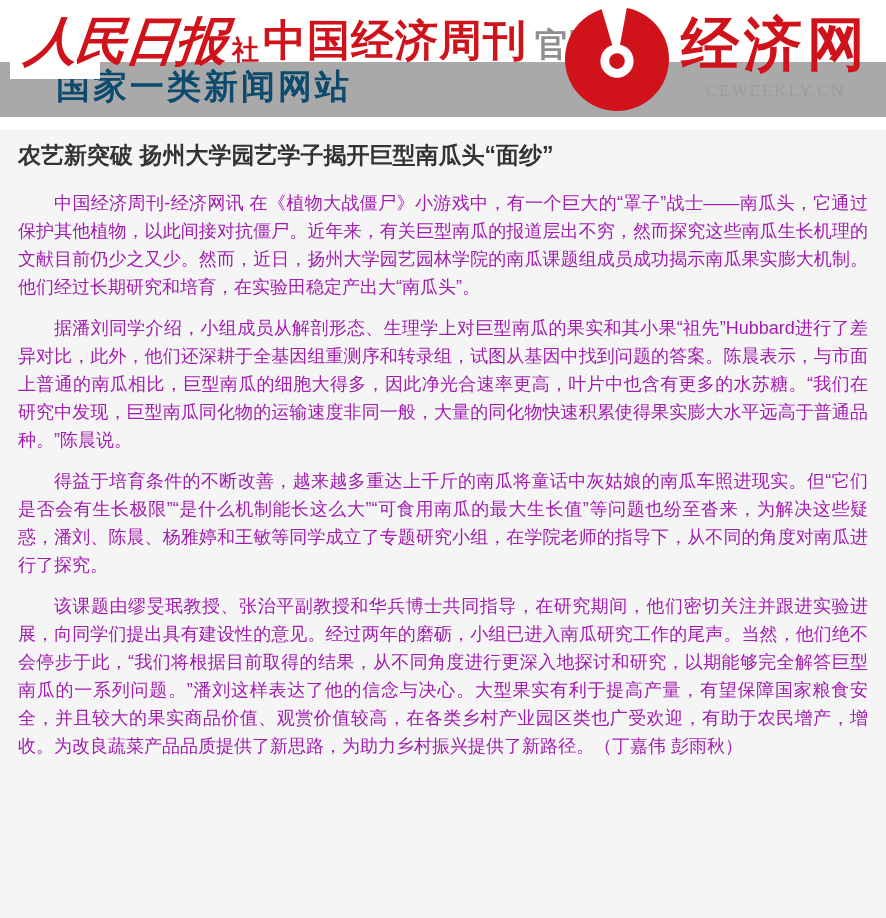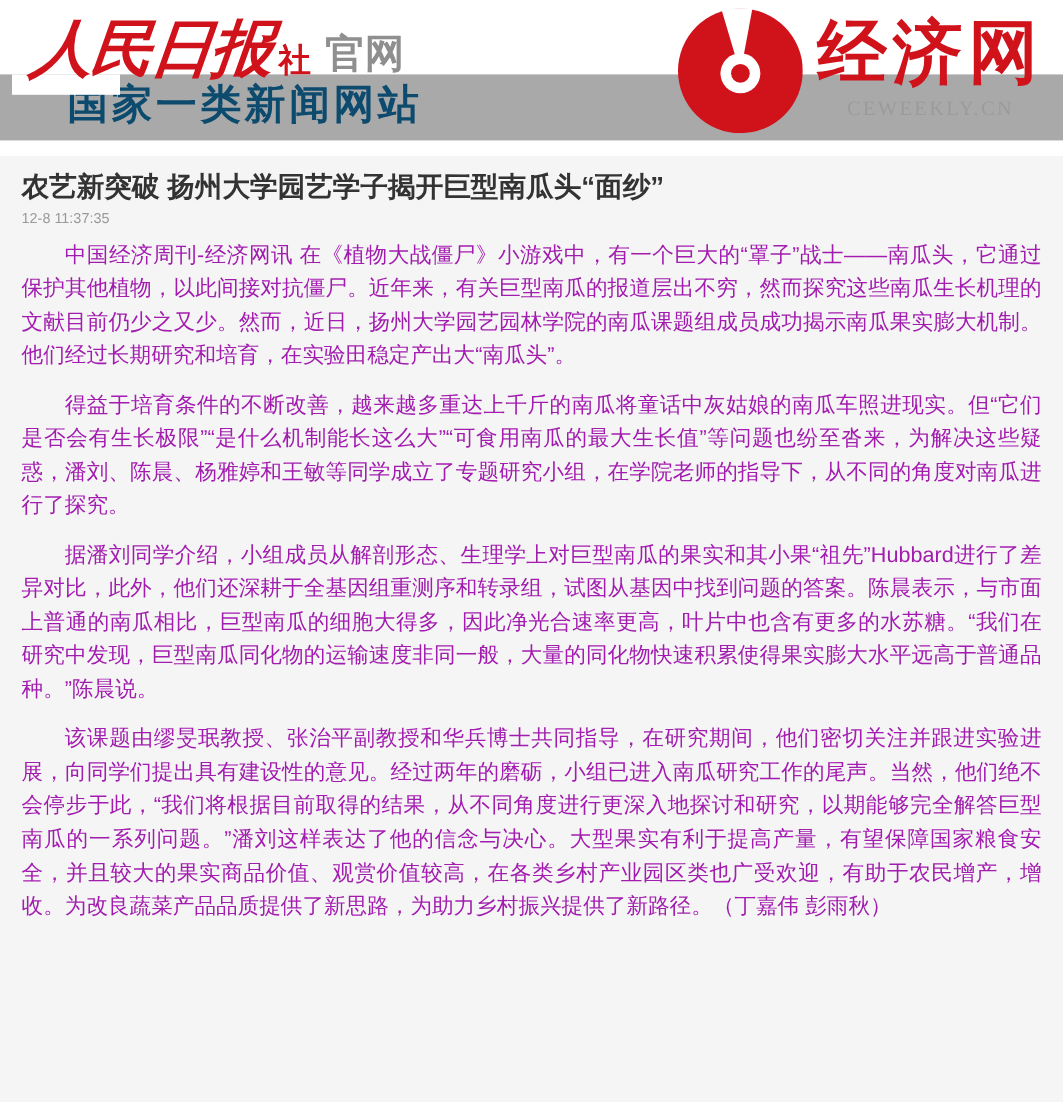--- a/index.html
+++ b/index.html
@@ -36,40 +36,41 @@
   .site-logo { position: absolute; right: 16px; top: 7px; z-index: 4; display: flex; align-items: flex-start; }
   .logo-text { margin-left: 12px; text-align: center; }
   .jjw { font-size: 58px; font-weight: 900; color: #d0121b; line-height: 74px; letter-spacing: 5px; }
   .domain { font-size: 17px; color: #9b9b9b; font-family: "Liberation Serif", serif; letter-spacing: 2px; margin-top: 0px; }
 
   
   .content {
     width: 886px; height: 788px; background: #f5f5f5;
     padding: 10px 18px 0; box-sizing: border-box; overflow: hidden;
   }
-  .title { font-size: 23px; font-weight: bold; color: #333333; margin: 0 0 4px; line-height: 30px; }
+  .title { font-size: 23px; font-weight: bold; color: #333333; margin: 0 0 19px; line-height: 30px; }
   .date { font-size: 12px; color: #999999; margin: 0 0 8px; line-height: 16px; }
   .para {
     font-size: 18px; line-height: 28px; color: #a21caf;
     text-align: justify; text-indent: 2em; margin: 0 0 13px;
   }
 </style>
 </head>
 <body>
 
 <div class="page">
 
   <div class="header">
     <div class="gray-band"></div>
     <div class="band-text">国家一类新闻网站</div>
     <div class="white-patch"></div>
 
     <div class="masthead">
       <span class="rmrb">人民日报</span>
       <span class="she">社</span>
+      <span class="zgjjzk">中国经济周刊</span>
       <span class="gw">官网</span>
     </div>
 
     <div class="site-logo">
       <span>
         <svg width="104" height="104" viewBox="0 0 100 100">
           <circle cx="50" cy="50" r="50" fill="#d0121b"></circle>
           <path d="M50,52 L34,-2 L60,-2 Z" fill="#ffffff"></path>
           <circle cx="50" cy="52" r="16" fill="#ffffff"></circle>
           <circle cx="50" cy="52" r="7.5" fill="#d0121b"></circle>
@@ -77,20 +78,19 @@
       </span>
       <span class="logo-text">
         <div class="jjw">经济网</div>
         <div class="domain">CEWEEKLY.CN</div>
       </span>
     </div>
   </div>
 
   <div class="content">
     <h1 class="title">农艺新突破 扬州大学园艺学子揭开巨型南瓜头“面纱”</h1>
-    <div class="date">12-8 11:37:35</div>
     <p class="para">中国经济周刊-经济网讯 在《植物大战僵尸》小游戏中，有一个巨大的“罩子”战士——南瓜头，它通过保护其他植物，以此间接对抗僵尸。近年来，有关巨型南瓜的报道层出不穷，然而探究这些南瓜生长机理的文献目前仍少之又少。然而，近日，扬州大学园艺园林学院的南瓜课题组成员成功揭示南瓜果实膨大机制。他们经过长期研究和培育，在实验田稳定产出大“南瓜头”。</p>
+    <p class="para">据潘刘同学介绍，小组成员从解剖形态、生理学上对巨型南瓜的果实和其小果“祖先”Hubbard进行了差异对比，此外，他们还深耕于全基因组重测序和转录组，试图从基因中找到问题的答案。陈晨表示，与市面上普通的南瓜相比，巨型南瓜的细胞大得多，因此净光合速率更高，叶片中也含有更多的水苏糖。“我们在研究中发现，巨型南瓜同化物的运输速度非同一般，大量的同化物快速积累使得果实膨大水平远高于普通品种。”陈晨说。</p>
     <p class="para">得益于培育条件的不断改善，越来越多重达上千斤的南瓜将童话中灰姑娘的南瓜车照进现实。但“它们是否会有生长极限”“是什么机制能长这么大”“可食用南瓜的最大生长值”等问题也纷至沓来，为解决这些疑惑，潘刘、陈晨、杨雅婷和王敏等同学成立了专题研究小组，在学院老师的指导下，从不同的角度对南瓜进行了探究。</p>
-    <p class="para">据潘刘同学介绍，小组成员从解剖形态、生理学上对巨型南瓜的果实和其小果“祖先”Hubbard进行了差异对比，此外，他们还深耕于全基因组重测序和转录组，试图从基因中找到问题的答案。陈晨表示，与市面上普通的南瓜相比，巨型南瓜的细胞大得多，因此净光合速率更高，叶片中也含有更多的水苏糖。“我们在研究中发现，巨型南瓜同化物的运输速度非同一般，大量的同化物快速积累使得果实膨大水平远高于普通品种。”陈晨说。</p>
     <p class="para">该课题由缪旻珉教授、张治平副教授和华兵博士共同指导，在研究期间，他们密切关注并跟进实验进展，向同学们提出具有建设性的意见。经过两年的磨砺，小组已进入南瓜研究工作的尾声。当然，他们绝不会停步于此，“我们将根据目前取得的结果，从不同角度进行更深入地探讨和研究，以期能够完全解答巨型南瓜的一系列问题。”潘刘这样表达了他的信念与决心。大型果实有利于提高产量，有望保障国家粮食安全，并且较大的果实商品价值、观赏价值较高，在各类乡村产业园区类也广受欢迎，有助于农民增产，增收。为改良蔬菜产品品质提供了新思路，为助力乡村振兴提供了新路径。（丁嘉伟 彭雨秋）</p>
   </div>
 
 </div>
 
 </body></html>

